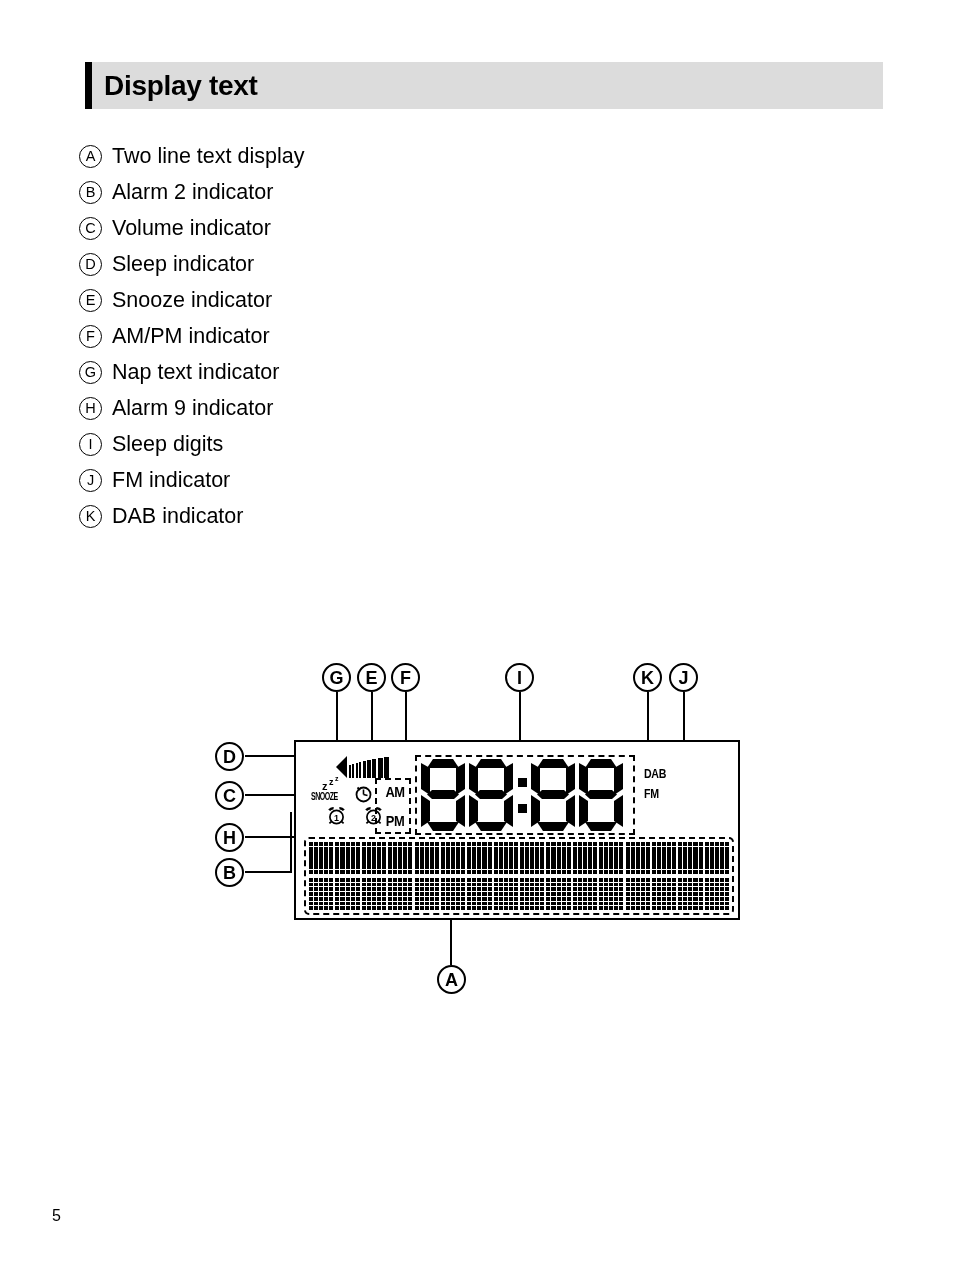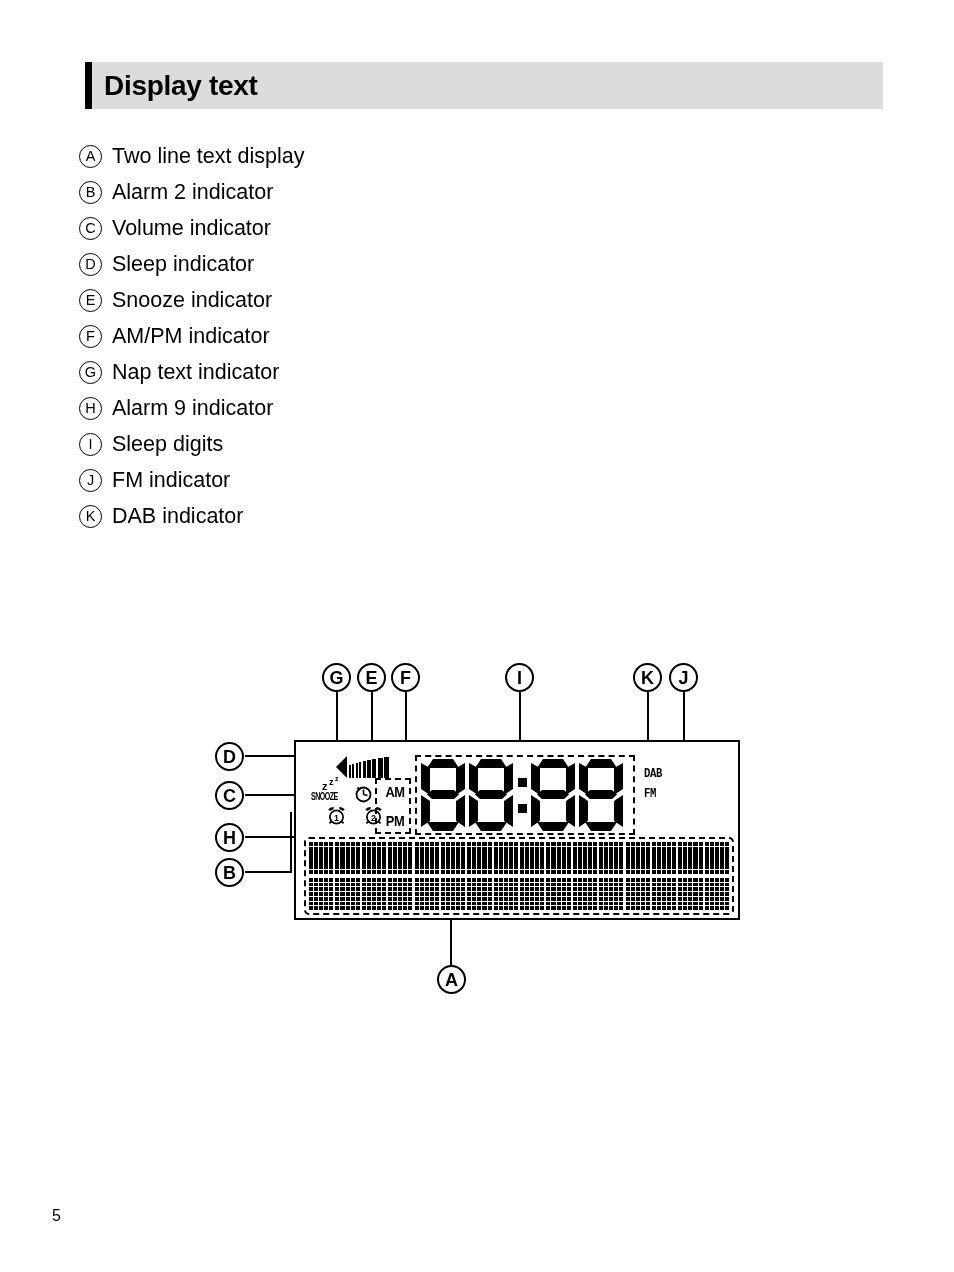--- a/index.html
+++ b/index.html
@@ -254,21 +254,20 @@
     background: #000;
   }
   .colon-dot.top { top: 19px; }
   .colon-dot.bottom { top: 45px; }
 
   
   #band-labels {
     position: absolute;
     left: 348px;
     top: 22px;
-    font-family: Liberation Mono, monospace;
   }
   .band-label {
     font-size: 12.5px;
     font-weight: bold;
     letter-spacing: -0.4px;
     line-height: 20px;
     transform: scaleX(0.85);
     transform-origin: left center;
   }
 

